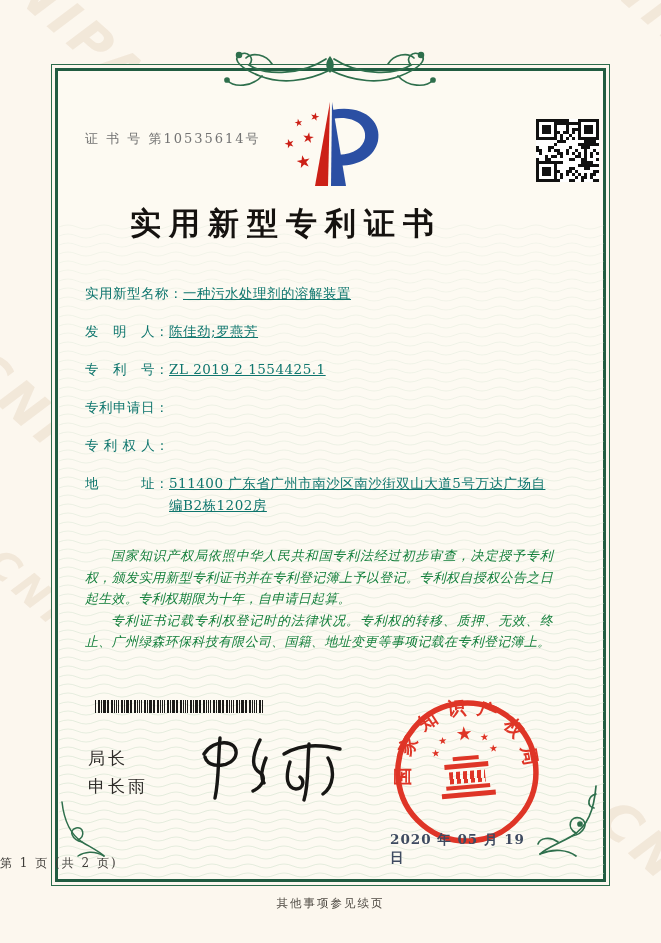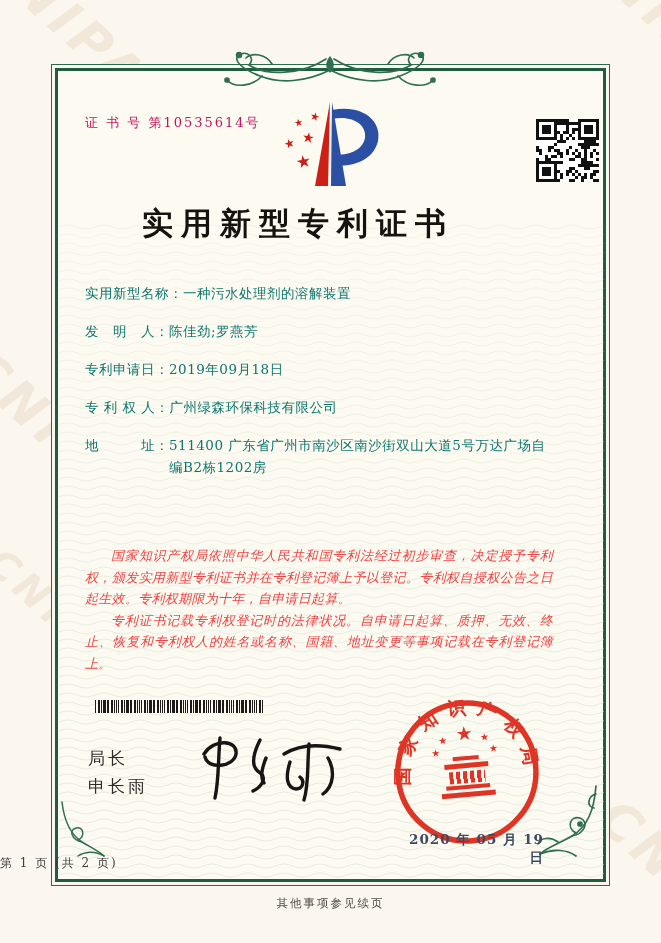--- a/index.html
+++ b/index.html
@@ -20,67 +20,67 @@
   #frame {
     position:absolute; left:55px; top:68px; width:551px; height:814px;
     border:3px solid #215c41;
     box-shadow:0 0 0 3px #fcf7ee, 0 0 0 4px #2a6b4a;
     background:#fdfaf2;
   }
   #waves { position:absolute; left:1px; top:1px; }
   .orn { position:absolute; }
   
   #cert-no {
-    position:absolute; left:85px; top:114px; font-size:13px;
-    letter-spacing:2px; color:#be185d;
+    position:absolute; left:85px; top:130px; font-size:13px;
+    letter-spacing:2px; color:#737373;
   }
   #logo { position:absolute; left:268px; top:96px; }
   #qr {
     position:absolute; left:536px; top:119px; width:63px; height:63px;
     background:#fff; display:grid;
     grid-template-columns:repeat(21,3px); grid-template-rows:repeat(21,3px);
   }
   #qr .q { background:#111; }
   #title {
     position:absolute; left:0; top:203px; width:572px; text-align:center;
-    font-size:31px; font-weight:700; letter-spacing:8px; color:#15120f;margin-left:12px;
+    font-size:31px; font-weight:700; letter-spacing:8px; color:#15120f;
   }
   
   #fields { position:absolute; left:85px; top:282px; width:475px; font-size:13.5px; color:#0f766e; }
   .frow { display:flex; margin-bottom:16px; line-height:22px; letter-spacing:.5px; }
   .flabel { flex:none; white-space:pre; }
-  .fvalue { flex:1; }
+  .fvalue { flex:1;text-decoration:underline; }
   .frow.addr { margin-bottom:16px; }
   .frow.addr .fvalue { max-width:382px; }
   #grant-row { position:relative; display:block; height:22px; line-height:22px; letter-spacing:.5px; }
   #grant-no-group { position:absolute; left:262px; top:0; white-space:nowrap; }
   
   #paras {
     position:absolute; left:85px; top:545px; width:468px;
-    font-size:13px; line-height:21.5px; color:#ef4444;
+    font-size:13px; line-height:21.5px; color:#15803d;
     text-align:justify; font-style:italic; letter-spacing:.3px;
   }
   #paras p { text-indent:2em; }
   
   #barcode { position:absolute; left:95px; top:700px; }
   
   #officer { position:absolute; left:88px; top:744px; font-size:17px; letter-spacing:3px; color:#2f2d2a; line-height:28px; }
   #signature { position:absolute; left:192px; top:726px; }
   
   #seal { position:absolute; left:392px; top:697px; width:150px; height:152px; transform:rotate(-5deg); opacity:.93; }
   #seal svg { position:absolute; left:0; top:0; }
   #emblem { position:absolute; left:39px; top:27px; width:72px; height:80px; }
   .star { position:absolute; color:#dd2718; line-height:1; font-family:"DejaVu Sans",sans-serif; }
   .ebar { position:absolute; background:#dd2718; }
   .epillars {
     position:absolute;
     background:repeating-linear-gradient(90deg,#dd2718 0 4px,rgba(255,255,255,0) 4px 7px);
   }
   #seal-date {
-    position:absolute; left:390px; top:831px; width:154px; text-align:right;
+    position:absolute; left:390px; top:831px; width:154px; text-align:left;
     font-size:13.5px; letter-spacing:1px; color:#3e4a60; font-weight:700;
   }
   
   #page-footer {
     position:absolute; left:0; top:855px; width:645px; text-align:left;
     font-size:12px; letter-spacing:2px; color:#3f3d39;
   }
   #cont-note {
     position:absolute; left:0; top:896px; width:661px; text-align:center;
     font-size:11.5px; letter-spacing:2px; color:#504c45;
@@ -677,36 +677,38 @@
   <div id="fields">
     <div class="frow">
       <span class="flabel">实用新型名称：</span>
       <span class="fvalue">一种污水处理剂的溶解装置</span>
     </div>
     <div class="frow">
       <span class="flabel">发　明　人：</span>
       <span class="fvalue">陈佳劲;罗燕芳</span>
     </div>
     <div class="frow">
+      <span class="flabel">专　利　号：</span>
+      <span class="fvalue">ZL 2019 2 1554425.1</span>
+    </div>
+    <div class="frow">
       <span class="flabel">专利申请日：</span>
-      <span class="fvalue">2019年09月18日</span>
     </div>
     <div class="frow">
       <span class="flabel">专 利 权 人：</span>
-      <span class="fvalue">广州绿森环保科技有限公司</span>
     </div>
     <div class="frow addr">
       <span class="flabel">地　　　址：</span>
       <span class="fvalue">511400 广东省广州市南沙区南沙街双山大道5号万达广场自编B2栋1202房</span>
     </div>
   </div>
 
   <div id="paras">
     <p>国家知识产权局依照中华人民共和国专利法经过初步审查，决定授予专利权，颁发实用新型专利证书并在专利登记簿上予以登记。专利权自授权公告之日起生效。专利权期限为十年，自申请日起算。</p>
-    <p>专利证书记载专利权登记时的法律状况。自申请日起算、质押、无效、终止、恢复和专利权人的姓名或名称、国籍、地址变更等事项记载在专利登记簿上。</p>
+    <p>专利证书记载专利权登记时的法律状况。专利权的转移、质押、无效、终止、广州绿森环保科技有限公司、国籍、地址变更等事项记载在专利登记簿上。</p>
   </div>
 
   <svg id="barcode" width="172" height="14">
       <rect x="0" y="0" width="1" height="13" fill="#1c1b19"></rect>
       <rect x="3" y="0" width="2" height="13" fill="#1c1b19"></rect>
       <rect x="6" y="0" width="1" height="13" fill="#1c1b19"></rect>
       <rect x="8" y="0" width="3" height="13" fill="#1c1b19"></rect>
       <rect x="12" y="0" width="2" height="13" fill="#1c1b19"></rect>
       <rect x="16" y="0" width="2" height="13" fill="#1c1b19"></rect>
       <rect x="19" y="0" width="1" height="13" fill="#1c1b19"></rect>

